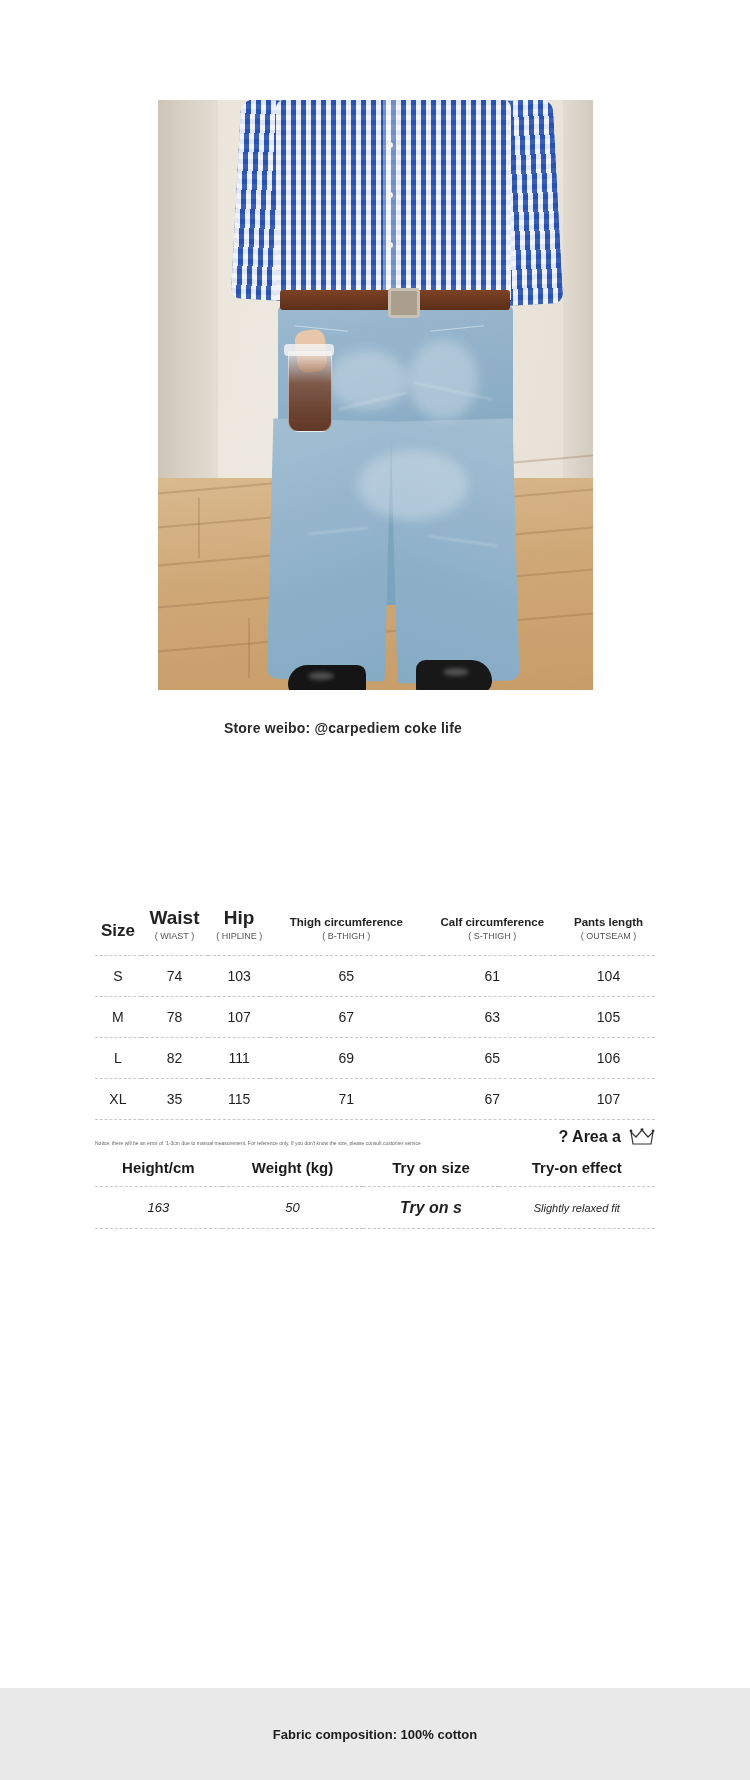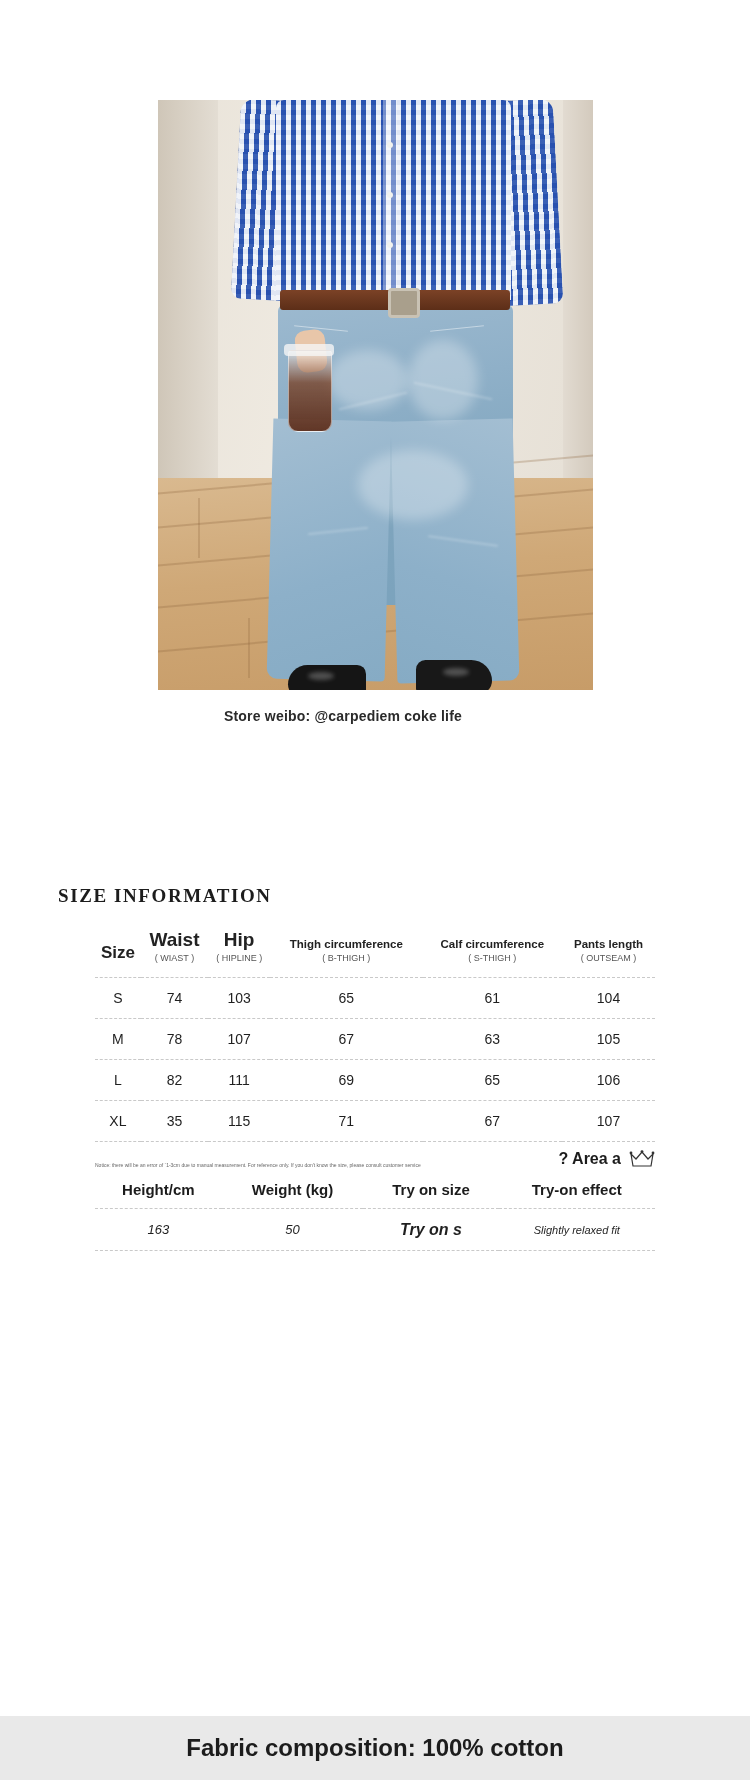--- a/index.html
+++ b/index.html
@@ -225,21 +225,21 @@
     position: absolute;
     width: 26px; height: 8px;
     background: rgba(255,255,255,0.25);
     border-radius: 50%;
     filter: blur(2px);
   }
 
   .hero-caption {
     width: 686px;
     text-align: center;
-    margin-top: 18px;
+    margin-top: 30px;
     font-size: 14px;
     font-weight: bold;
     color: #2a2a2a;
     letter-spacing: 0.2px;
   }
 
   
   .size-section {
     position: absolute;
     left: 0;
@@ -347,26 +347,26 @@
   .t-m .tryon-effect { font-size: 13px; font-weight: bold; }
   .t-l .tryon-effect { font-size: 12px; font-weight: bold; }
   .t-xl .tryon-effect { font-size: 15px; font-weight: bold; }
 
   
   .footer-bar {
     position: absolute;
     left: 0;
     bottom: 0;
     width: 750px;
-    height: 64px;
+    height: 92px;
     background: #e9e9e9;
     display: flex;
     align-items: center;
     justify-content: center;
-    font-size: 24px;
+    font-size: 13px;
     font-weight: bold;
     color: #1c1c1c;
   }
 </style>
 </head>
 <body>
 
 <div class="hero-wrap">
   <div class="hero">
     <div class="wall"></div>
@@ -419,21 +419,20 @@
     <div class="shoe-r"></div>
     <div class="shoe-shine" style="left:150px; top:572px;"></div>
     <div class="shoe-shine" style="left:285px; top:568px;"></div>
   </div>
 </div>
 
 <div class="hero-caption">Store weibo: @carpediem coke life</div>
 
 <div class="size-section">
 
-  <div class="size-title">SIZE INFORMATION</div>
 
   <table class="size-table">
     <thead>
       <tr>
         <th>
           <span class="hdr-size">Size</span>
         </th>
         <th>
           <span class="hdr-big">Waist</span>
           <span class="hdr-sub">( WIAST )</span>

